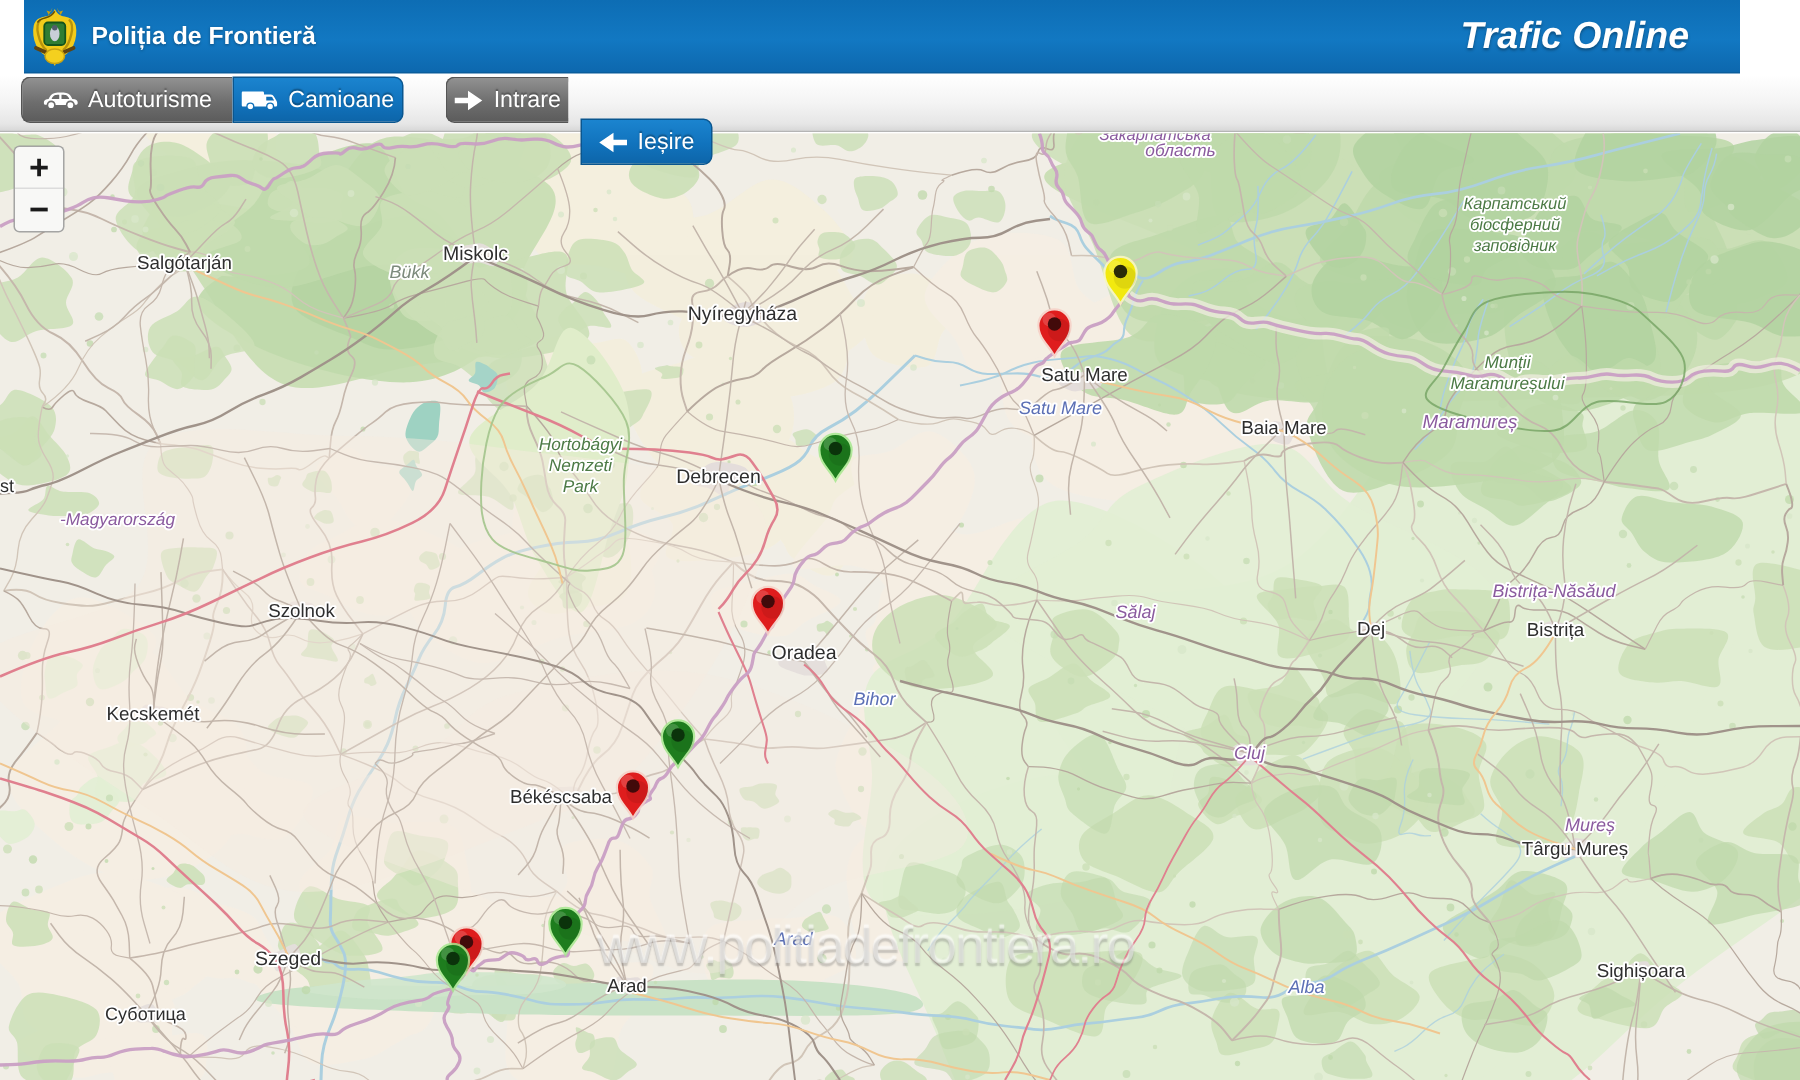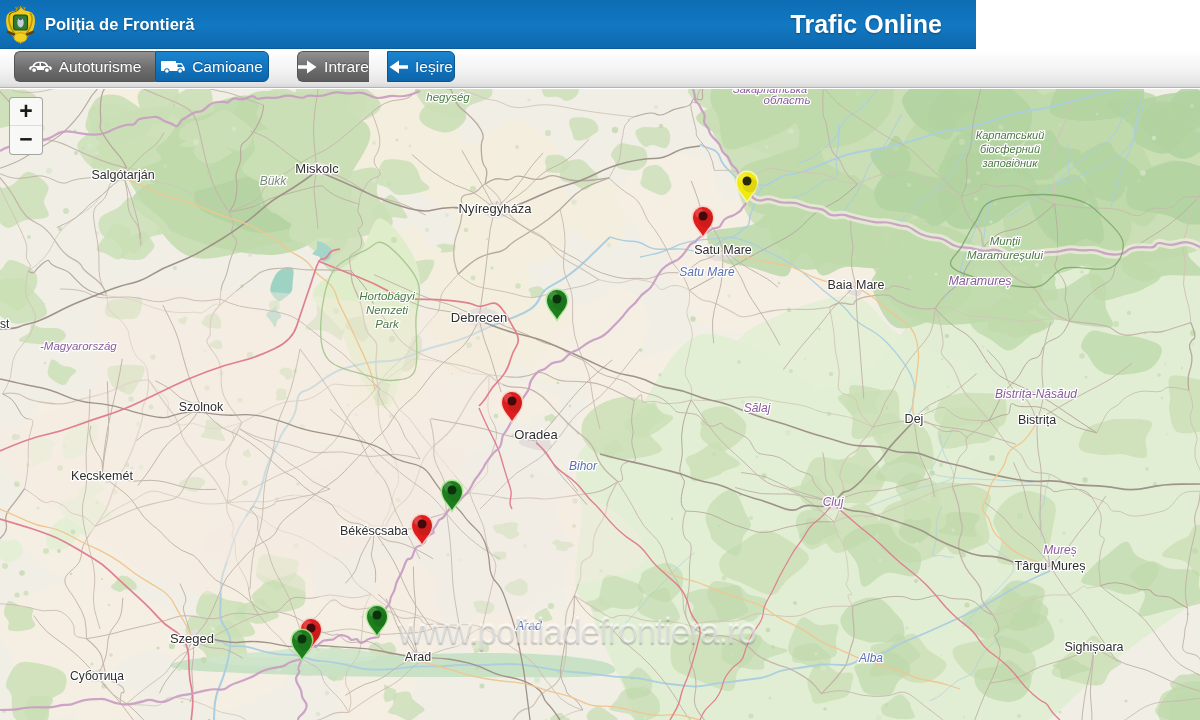--- a/index.html
+++ b/index.html
@@ -1,24 +1,24 @@
 <!DOCTYPE html>
 <html><head>
 <meta charset="utf-8">
 <style>
 * { margin:0; padding:0; box-sizing:border-box; }
 html,body { width:1200px; height:720px; overflow:hidden; font-family:"Liberation Sans", sans-serif; }
 #header {
-  position:absolute; left:0; top:0; width:976px; height:49px;
+  position:absolute; left:16px; top:0; width:1144px; height:49px;
   background:linear-gradient(#0d6db4, #1278c2 55%, #0d68ae);
   border-bottom:1px solid #0a5d9c;
 }
 #logo { position:absolute; left:5px; top:3px; width:31px; height:42px; }
 #htitle { position:absolute; left:45px; top:15px; color:#fff; font-size:16.5px; font-weight:bold; text-shadow:0 1px 2px rgba(0,0,0,0.35);}
-#htitle2 { position:absolute; right:34px; top:10px; color:#fff; font-size:25px; font-weight:bold; text-shadow:0 1px 2px rgba(0,0,0,0.35);}
+#htitle2 { position:absolute; right:34px; top:10px; color:#fff; font-size:25px; font-weight:bold; text-shadow:0 1px 2px rgba(0,0,0,0.35);font-style:italic;}
 #toolbar {
   position:absolute; left:0; top:50px; width:1200px; height:38px;
   background:linear-gradient(#ffffff, #f4f4f4 50%, #e6e6e6 88%, #d8d8d8);
   border-bottom:1px solid #b5b5b5;
 }
 .btn {
   position:absolute; top:51px; height:31px; color:#fff; font-size:15.5px;
   display:flex; align-items:center; justify-content:center; z-index:60;
   text-shadow:0 -1px 1px rgba(0,0,0,0.35);
 }
@@ -1093,27 +1093,27 @@
     </span>Autoturisme</div>
 <div class="btn blue rr" style="left:155px; width:114px;">
   <span class="icon">
       <svg width="24" height="13" viewBox="0 0 24 13">
         <path d="M1,1 L14,1 C14.8,1 15,1.4 15,2 L15,3 L19.5,3 C20.5,3 21,3.5 21.6,4.4 L23.2,7 C23.6,7.7 23.8,8.2 23.8,9 L23.8,10 C23.8,10.6 23.4,11 22.8,11 L21.8,11 A2.7,2.7 0 0,0 16.4,11 L8.6,11 A2.7,2.7 0 0,0 3.2,11 L1,11 C0.4,11 0,10.6 0,10 L0,2 C0,1.4 0.4,1 1,1 Z" fill="#fff"></path>
         <path d="M16.5,4.5 L16.5,7 L21.8,7 L20.4,4.9 C20.1,4.5 19.8,4.5 19.3,4.5 Z" fill="#0f6cb4"></path>
         <circle cx="5.9" cy="11" r="1.8" fill="#fff"></circle>
         <circle cx="19.1" cy="11" r="1.8" fill="#fff"></circle>
       </svg>
     </span>Camioane</div>
-<div class="btn gray rl" style="left:297px; width:72px;">
+<div class="btn gray rl" style="left:297px; width:82px;">
   <span class="icon">
       <svg width="19" height="16" viewBox="0 0 19 16">
         <path d="M0,6.2 L9,6.2 L9,1.5 L18.5,8 L9,14.5 L9,9.8 L0,9.8 Z" fill="#fff"></path>
       </svg>
     </span>Intrare</div>
-<div class="btn blue rr" style="left:387px; width:68px;">
+<div class="btn blue rr" style="left:387px; width:88px;margin-top:28px;">
   <span class="icon">
       <svg width="19" height="16" viewBox="0 0 19 16">
         <path d="M19,6.2 L10,6.2 L10,1.5 L0.5,8 L10,14.5 L10,9.8 L19,9.8 Z" fill="#fff"></path>
       </svg>
     </span>Ieșire</div>
 <div id="zoomctl">
     <div class="zb top">+</div>
     <div class="zb">−</div>
   </div>
 <div id="watermark">www.politiadefrontiera.ro</div>

